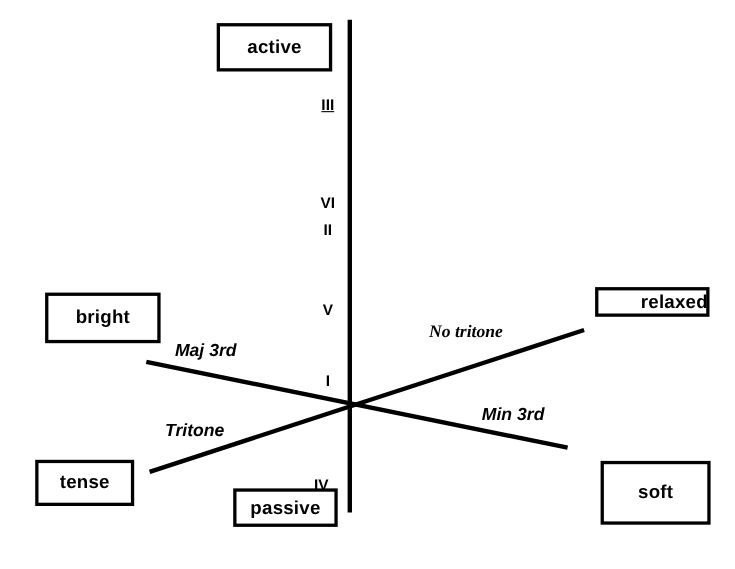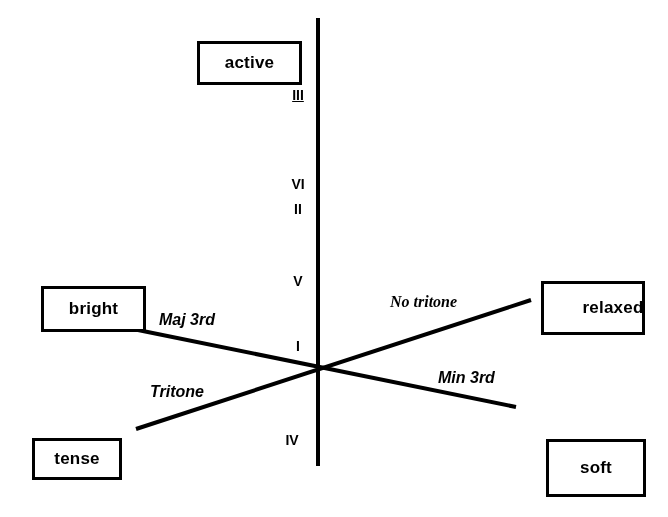--- a/index.html
+++ b/index.html
@@ -29,21 +29,20 @@
     box-sizing: border-box;
     border: 3px solid #000000;
     background: #ffffff;
     display: flex;
     align-items: center;
     justify-content: center;
     font-weight: bold;
     font-size: 17px;
     color: #000000;
     letter-spacing: 0.2px;
-    margin-top: 20px;
   }
   .axis-label {
     position: absolute;
     font-weight: bold;
     font-size: 14px;
     color: #000000;
     text-align: center;
     line-height: 1;
     white-space: nowrap;
   }
@@ -68,30 +67,33 @@
 
     <line x1="133" y1="329" x2="516" y2="407" stroke="#000000" stroke-width="4" stroke-linecap="butt"></line>
 
     <line x1="136" y1="429" x2="531" y2="300" stroke="#000000" stroke-width="4" stroke-linecap="butt"></line>
   </svg>
 
   <div class="node-box" style="left:197px; top:21px; width:105px; height:44px;">
     <span>active</span>
   </div>
 
+  <div class="node-box" style="left:212px; top:444px; width:95px; height:35px;">
+    <span>passive</span>
+  </div>
 
   <div class="node-box" style="left:41px; top:266px; width:105px; height:46px;text-align:right;">
     <span>bright</span>
   </div>
 
   <div class="node-box" style="left:32px; top:418px; width:90px; height:42px;">
     <span>tense</span>
   </div>
 
-  <div class="node-box" style="left:541px; top:261px; width:104px; height:54px;padding-left:40px;">
+  <div class="node-box" style="left:541px; top:261px; width:104px; height:27px;padding-left:40px;">
     <span>relaxed</span>
   </div>
 
   <div class="node-box" style="left:546px; top:419px; width:100px; height:58px;">
     <span>soft</span>
   </div>
 
   <div class="axis-label" style="left:283px; top:88px; width:30px;text-decoration:underline;">
     <span>III</span>
   </div>

